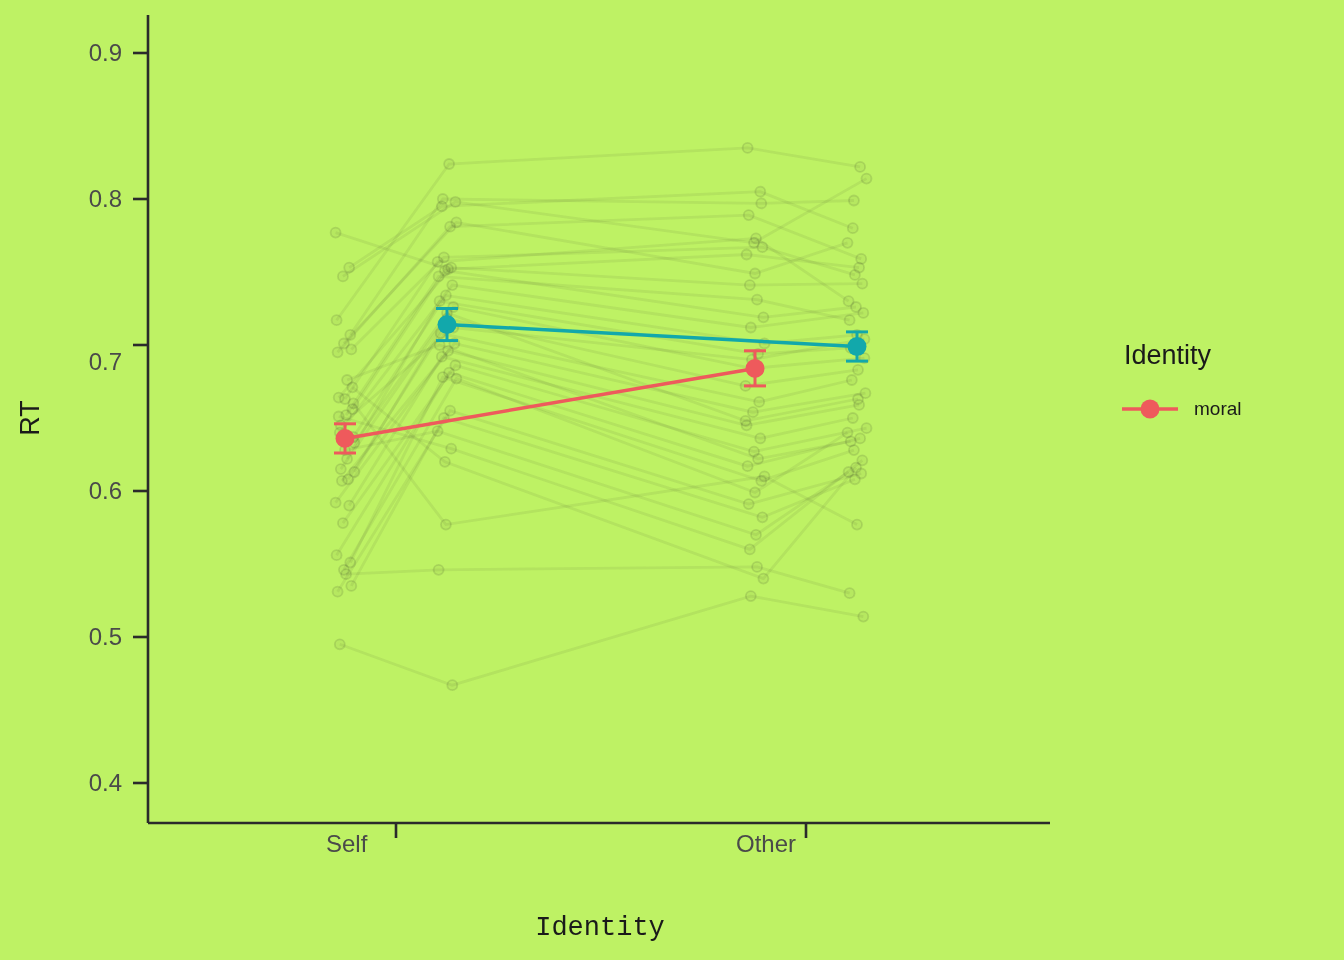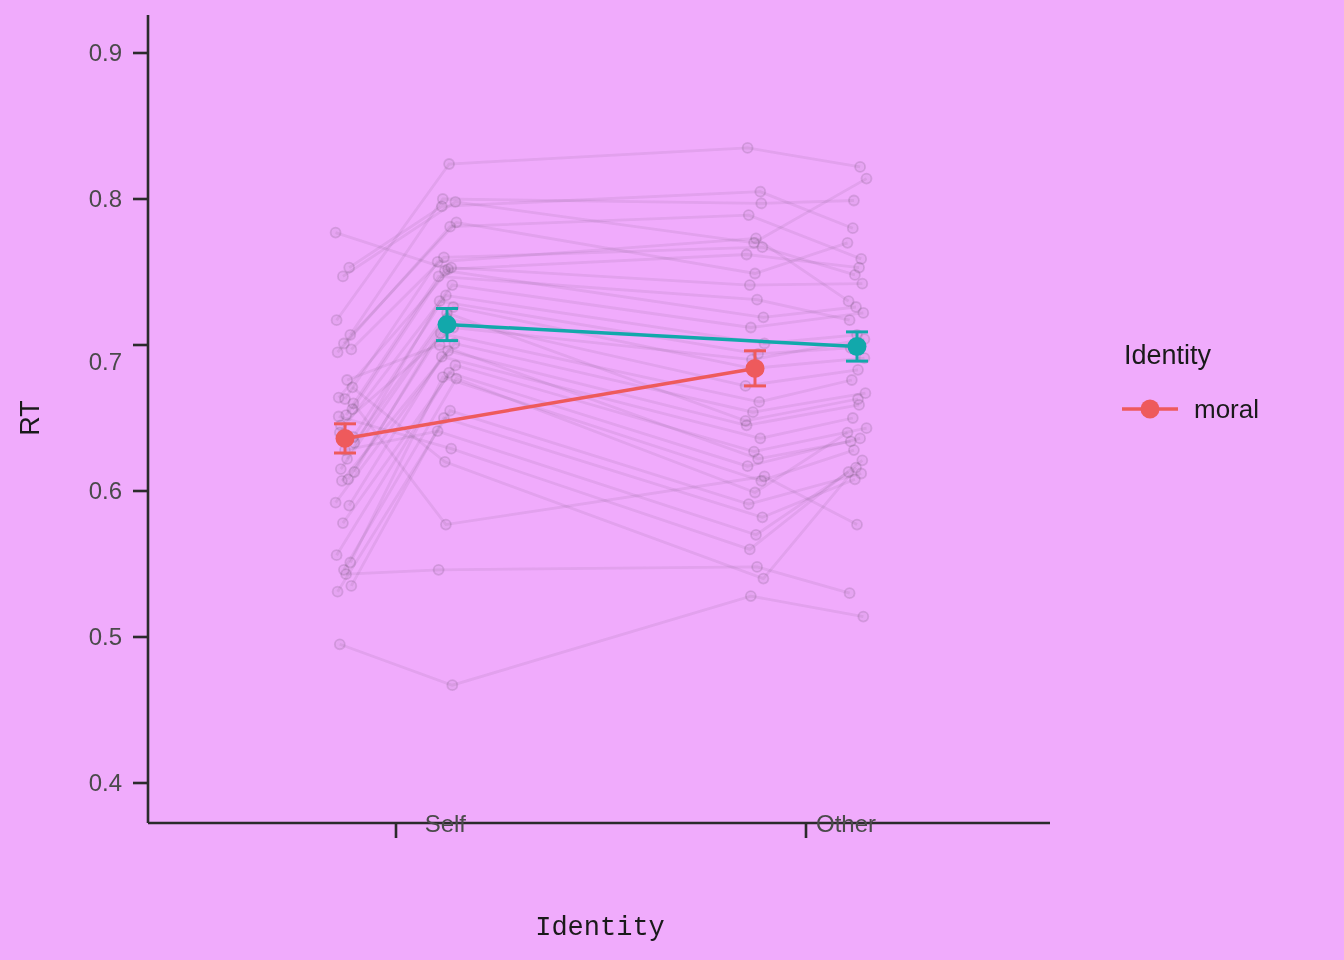--- a/index.html
+++ b/index.html
@@ -1,36 +1,36 @@
 <!DOCTYPE html>
 <html><head>
 <meta charset="utf-8">
 <style>
   html,body { margin:0; padding:0; background:#ffffff; }
   .stage {
-    position:relative; width:1344px; height:960px; background:#f0abfc;
+    position:relative; width:1344px; height:960px; background:#bef264;
     font-family:"Liberation Sans", sans-serif; overflow:hidden;
   }
   #plot-svg { position:absolute; left:0; top:0; }
   .ytick {
     position:absolute; left:36px; width:86px; text-align:right;
     font-size:24px; line-height:24px; color:#4a4a4a;
   }
   .xtick {
-    position:absolute; width:140px; text-align:right; top:812px;
+    position:absolute; width:140px; text-align:left; top:832px;
     font-size:24px; line-height:24px; color:#4a4a4a;
   }
   .axis-title { position:absolute; font-size:27px; color:#1a1a1a; white-space:nowrap; }
   #ylab { left:30px; top:418px; transform:translate(-50%,-50%) rotate(-90deg); }
   #xlab { left:600px; top:928px; transform:translate(-50%,-50%);font-family:Liberation Mono, monospace; }
   .legend { position:absolute; left:1122px; top:340px; }
   .legend-title { font-size:27px; color:#1a1a1a; margin:0 0 20px 2px; }
   .legend-item { display:flex; align-items:center; margin-top:16px; height:36px; }
   .legend-key { width:56px; height:26px; flex:0 0 auto; }
-  .legend-label { font-size:26px; color:#1a1a1a; margin-left:16px; }
+  .legend-label { font-size:19px; color:#1a1a1a; margin-left:16px; }
 </style>
 </head>
 <body>
 
 <div class="stage">
 
   <svg id="plot-svg" width="1344" height="960">
       <g>
         <polyline points="335.6,232.6 448.1,269.1 746.6,254.5 859.1,267.6" fill="none" stroke="rgba(30,30,30,0.065)" stroke-width="2.8"></polyline>
         <circle cx="335.6" cy="232.6" r="5" fill="rgba(30,30,30,0.045)" stroke="rgba(30,30,30,0.12)" stroke-width="1.8"></circle>

